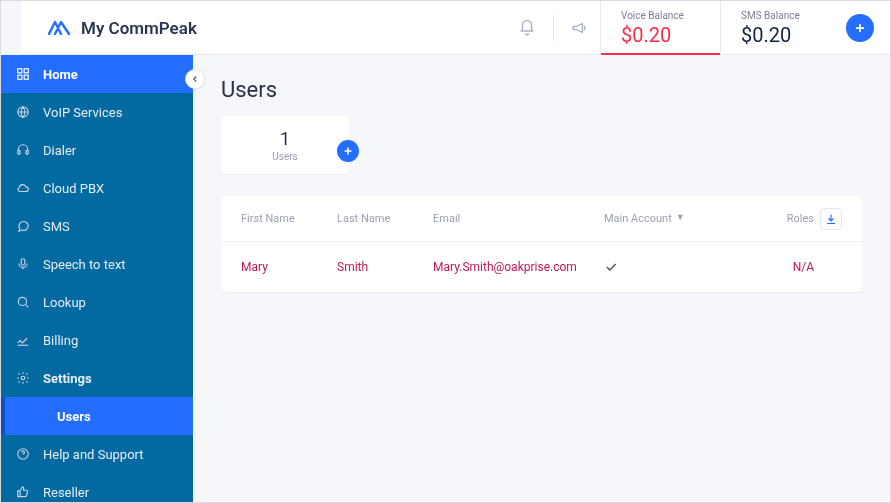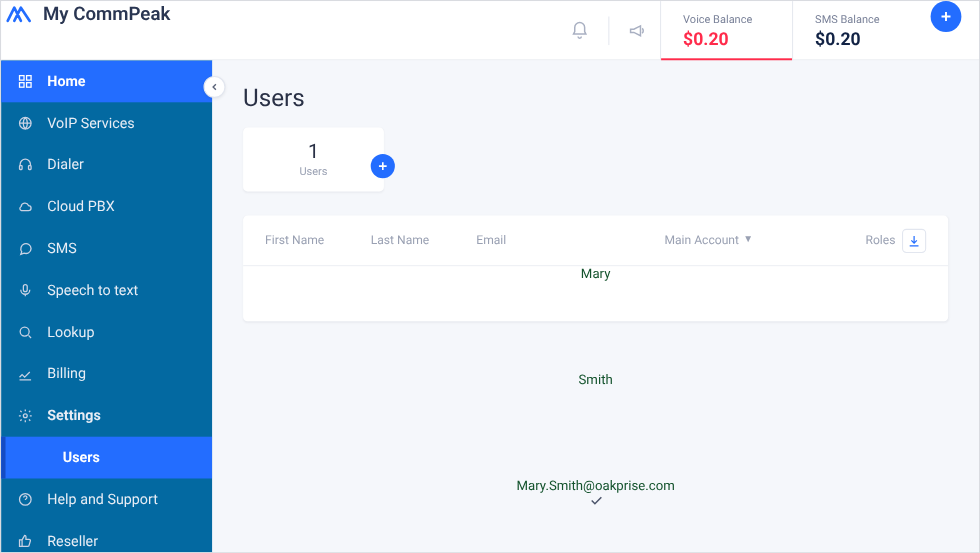--- a/index.html
+++ b/index.html
@@ -11,22 +11,23 @@
     overflow: hidden;
     position: relative;
     border: 1px solid #d9dbe0;
   }
   
   .header {
     height: 54px;
     background: #fff;
     border-bottom: 1px solid #e6e9ef;
     display: flex;
-    align-items: flex-start;
-    padding: 0 0 0 4px;
+    align-items: center;
+    padding: 0 0 0 26px;
+    margin-left: 20px;
   }
   .logo-wrap { display: flex; align-items: center; gap: 10px; }
   .logo-icon { width: 24px; height: 24px; }
   .app-title { font-size: 17px; font-weight: 600; color: #2a3652; }
   .header-spacer { flex: 1; }
   .header-icons { display: flex; align-items: center; }
   .hdr-icon {
     width: 40px; height: 54px;
     display: flex; align-items: center; justify-content: center;
     color: #a9b0c2;
@@ -34,21 +35,21 @@
   .hdr-divider { width: 1px; height: 26px; background: #e6e9ef; margin: 0 6px;}
   .balances { display: flex; align-items: stretch; height: 54px;}
   .balance-box {
     border-left: 1px solid #e6e9ef;
     padding: 8px 20px 6px 20px;
     display: flex; flex-direction: column; justify-content: center;
     min-width: 120px;
     position: relative;
   }
   .balance-label { font-size: 10px; color: #7a8299; margin-bottom: 2px;}
-  .balance-value { font-size: 16px; font-weight: 700; color: #122345;}
+  .balance-value { font-size: 20px; font-weight: 400; color: #122345;}
   .balance-value.red { color: #ff2b4b; }
   .balance-underline {
     position:absolute; bottom:0; left:0; right:0; height:2px; background:#ff2b4b;
   }
   .plus-btn {
     width: 28px; height: 28px;
     background: #236dff;
     border-radius: 50%;
     display: flex; align-items: center; justify-content: center;
     color: #fff; font-size: 18px; font-weight: 700;
@@ -122,21 +123,21 @@
     position:absolute; right:-10px; top: 24px;
     width:22px;height:22px;border-radius:50%;background:#236dff;
     display:flex;align-items:center;justify-content:center;color:#fff;font-weight:700;font-size:14px;
   }
   .table {
     background:#fff; border-radius:4px;
     box-shadow: 0 1px 2px rgba(16,24,40,0.05);
   }
   .thead, .trow { display:flex; align-items:center; padding: 0 20px; }
   .thead { height:46px; color:#9aa1b3; font-size:11px; border-bottom:1px solid #eef0f4;}
-  .trow { height:50px; color:#14532d; font-size:12px;flex-direction:column;}
+  .trow { height:50px; color:#be185d; font-size:12px;}
   .col-fn { flex: 0 0 96px;}
   .col-ln { flex: 0 0 96px;}
   .col-em { flex: 1 1 auto;}
   .col-mn { flex: 0 0 140px; display:flex; gap:4px;}
   .col-rl { flex: 0 0 70px; text-align:right;}
   .col-dl { flex: 0 0 28px; text-align:right;}
   .sort-caret { font-size:9px; color:#9aa1b3;}
   .dl-icon {
     width:22px;height:22px;border:1px solid #e2e6ef;border-radius:4px;
     display:inline-flex;align-items:center;justify-content:center;color:#236dff;

